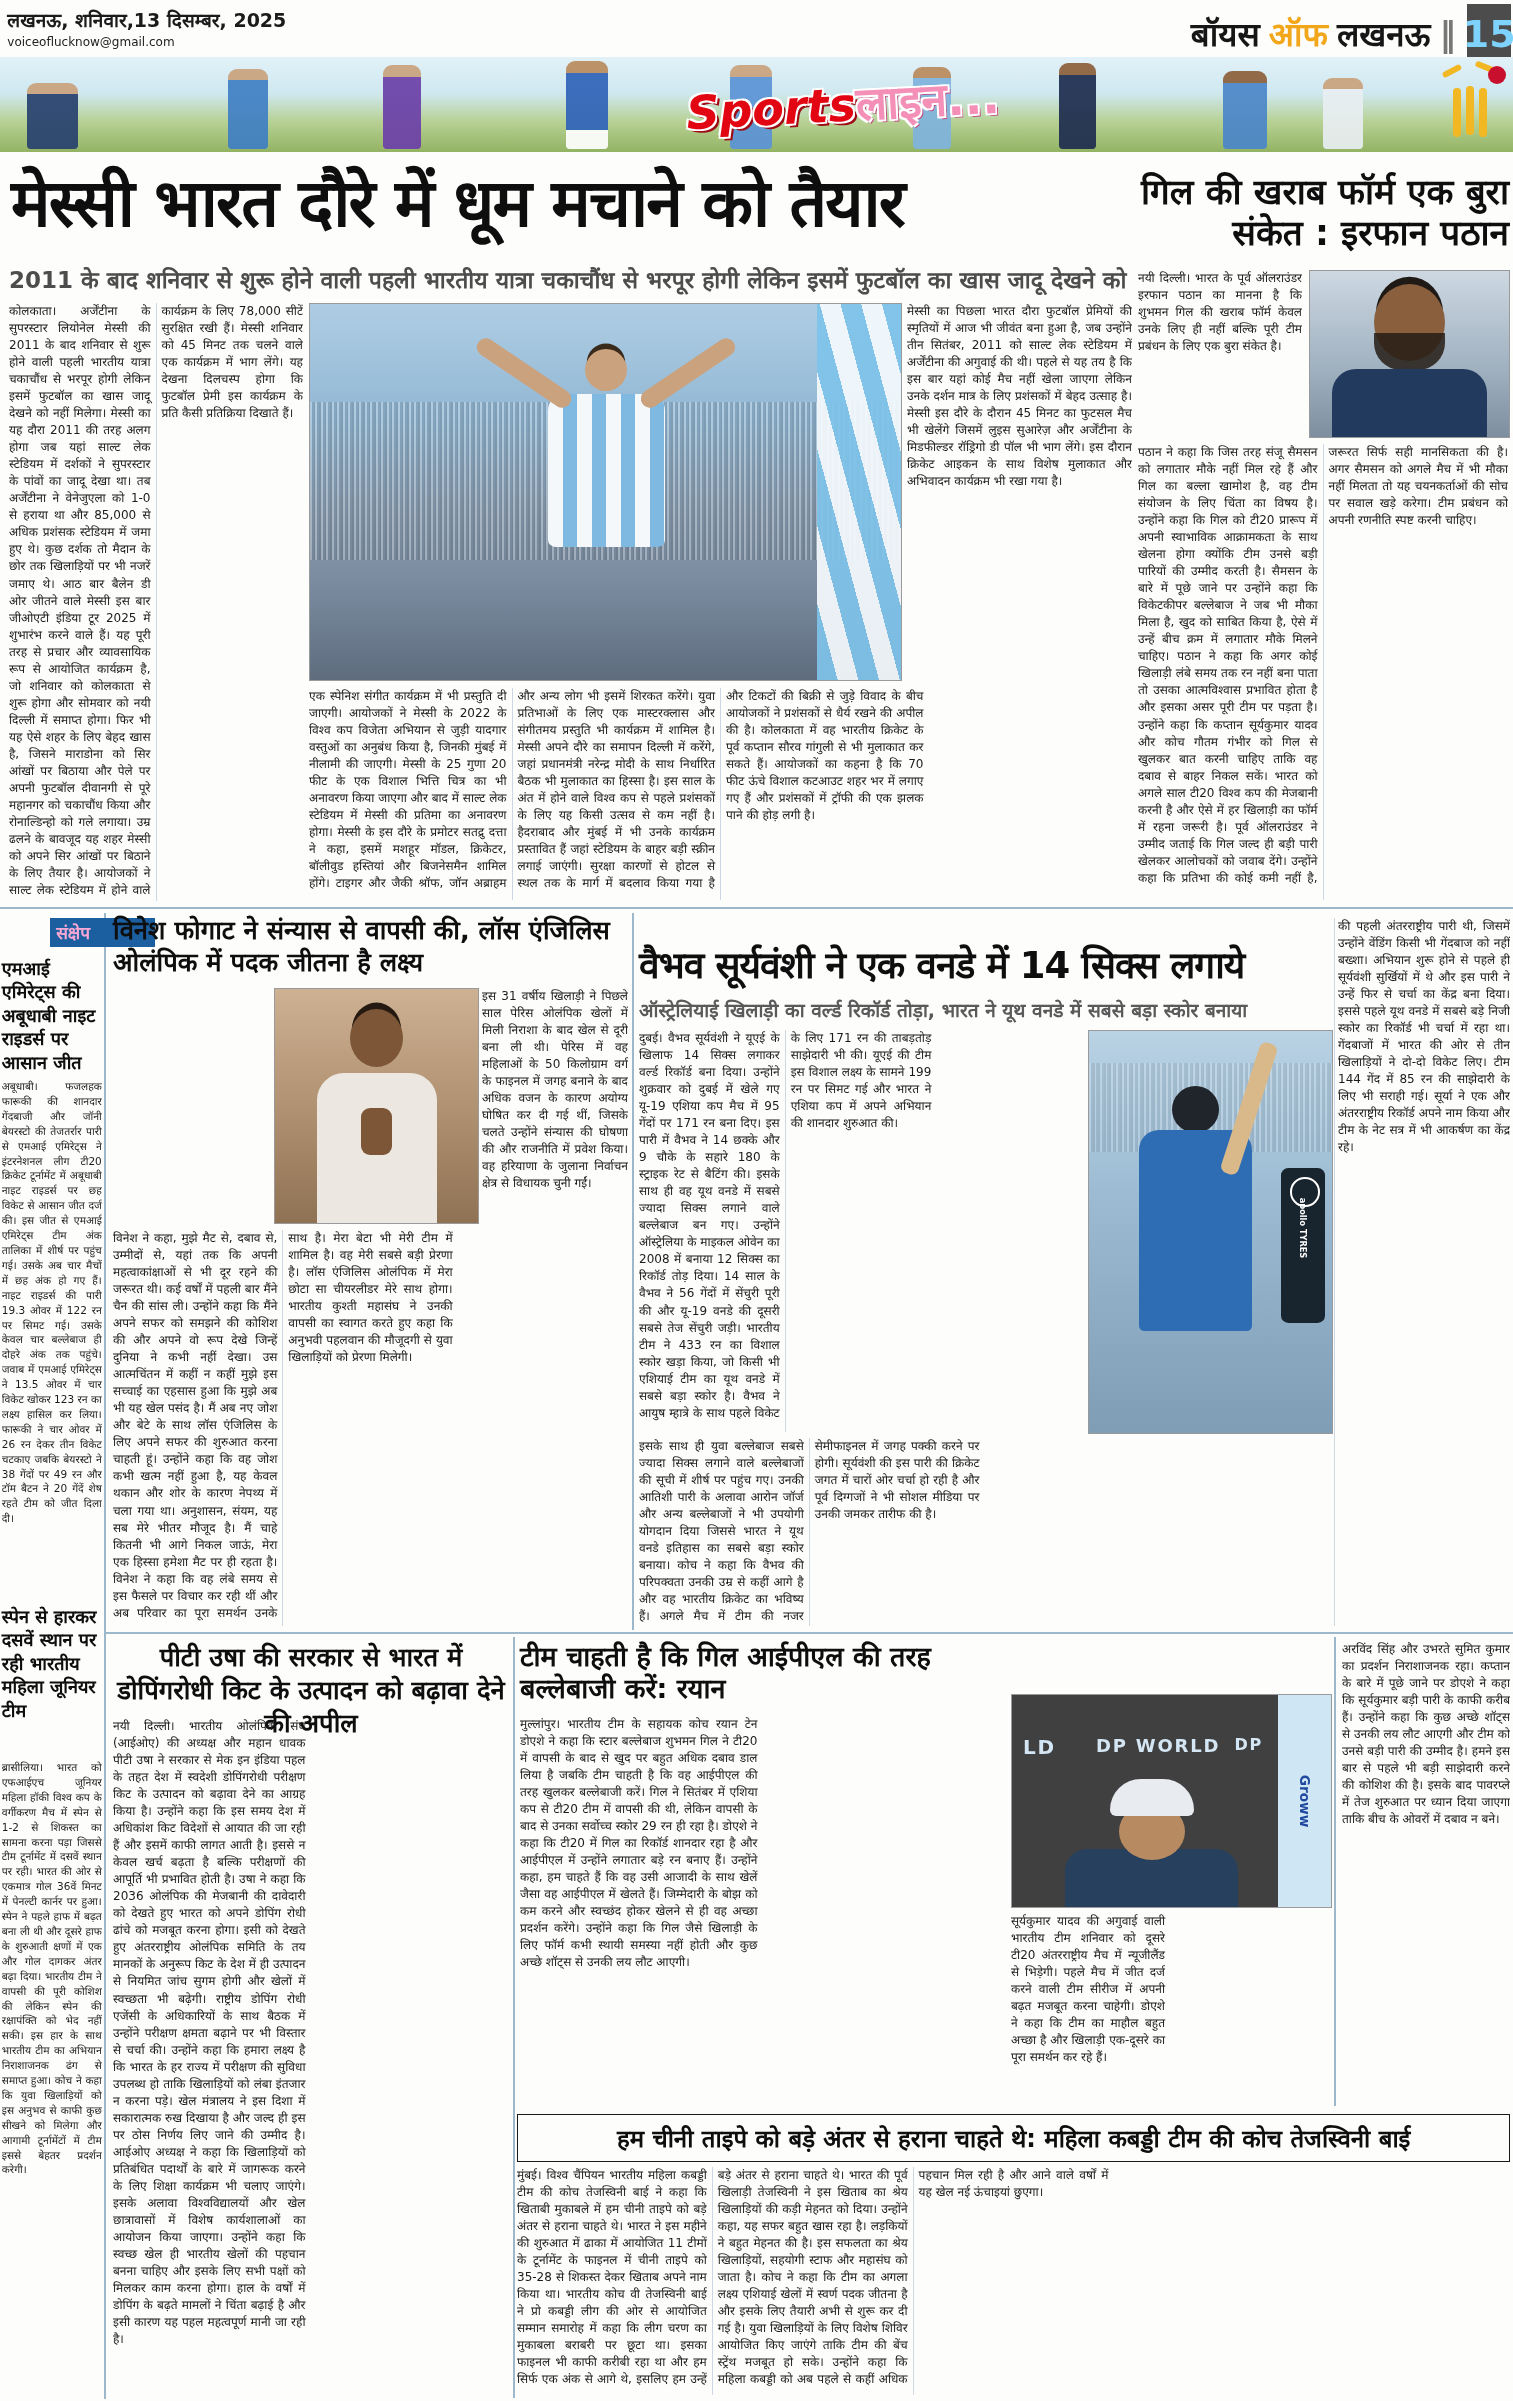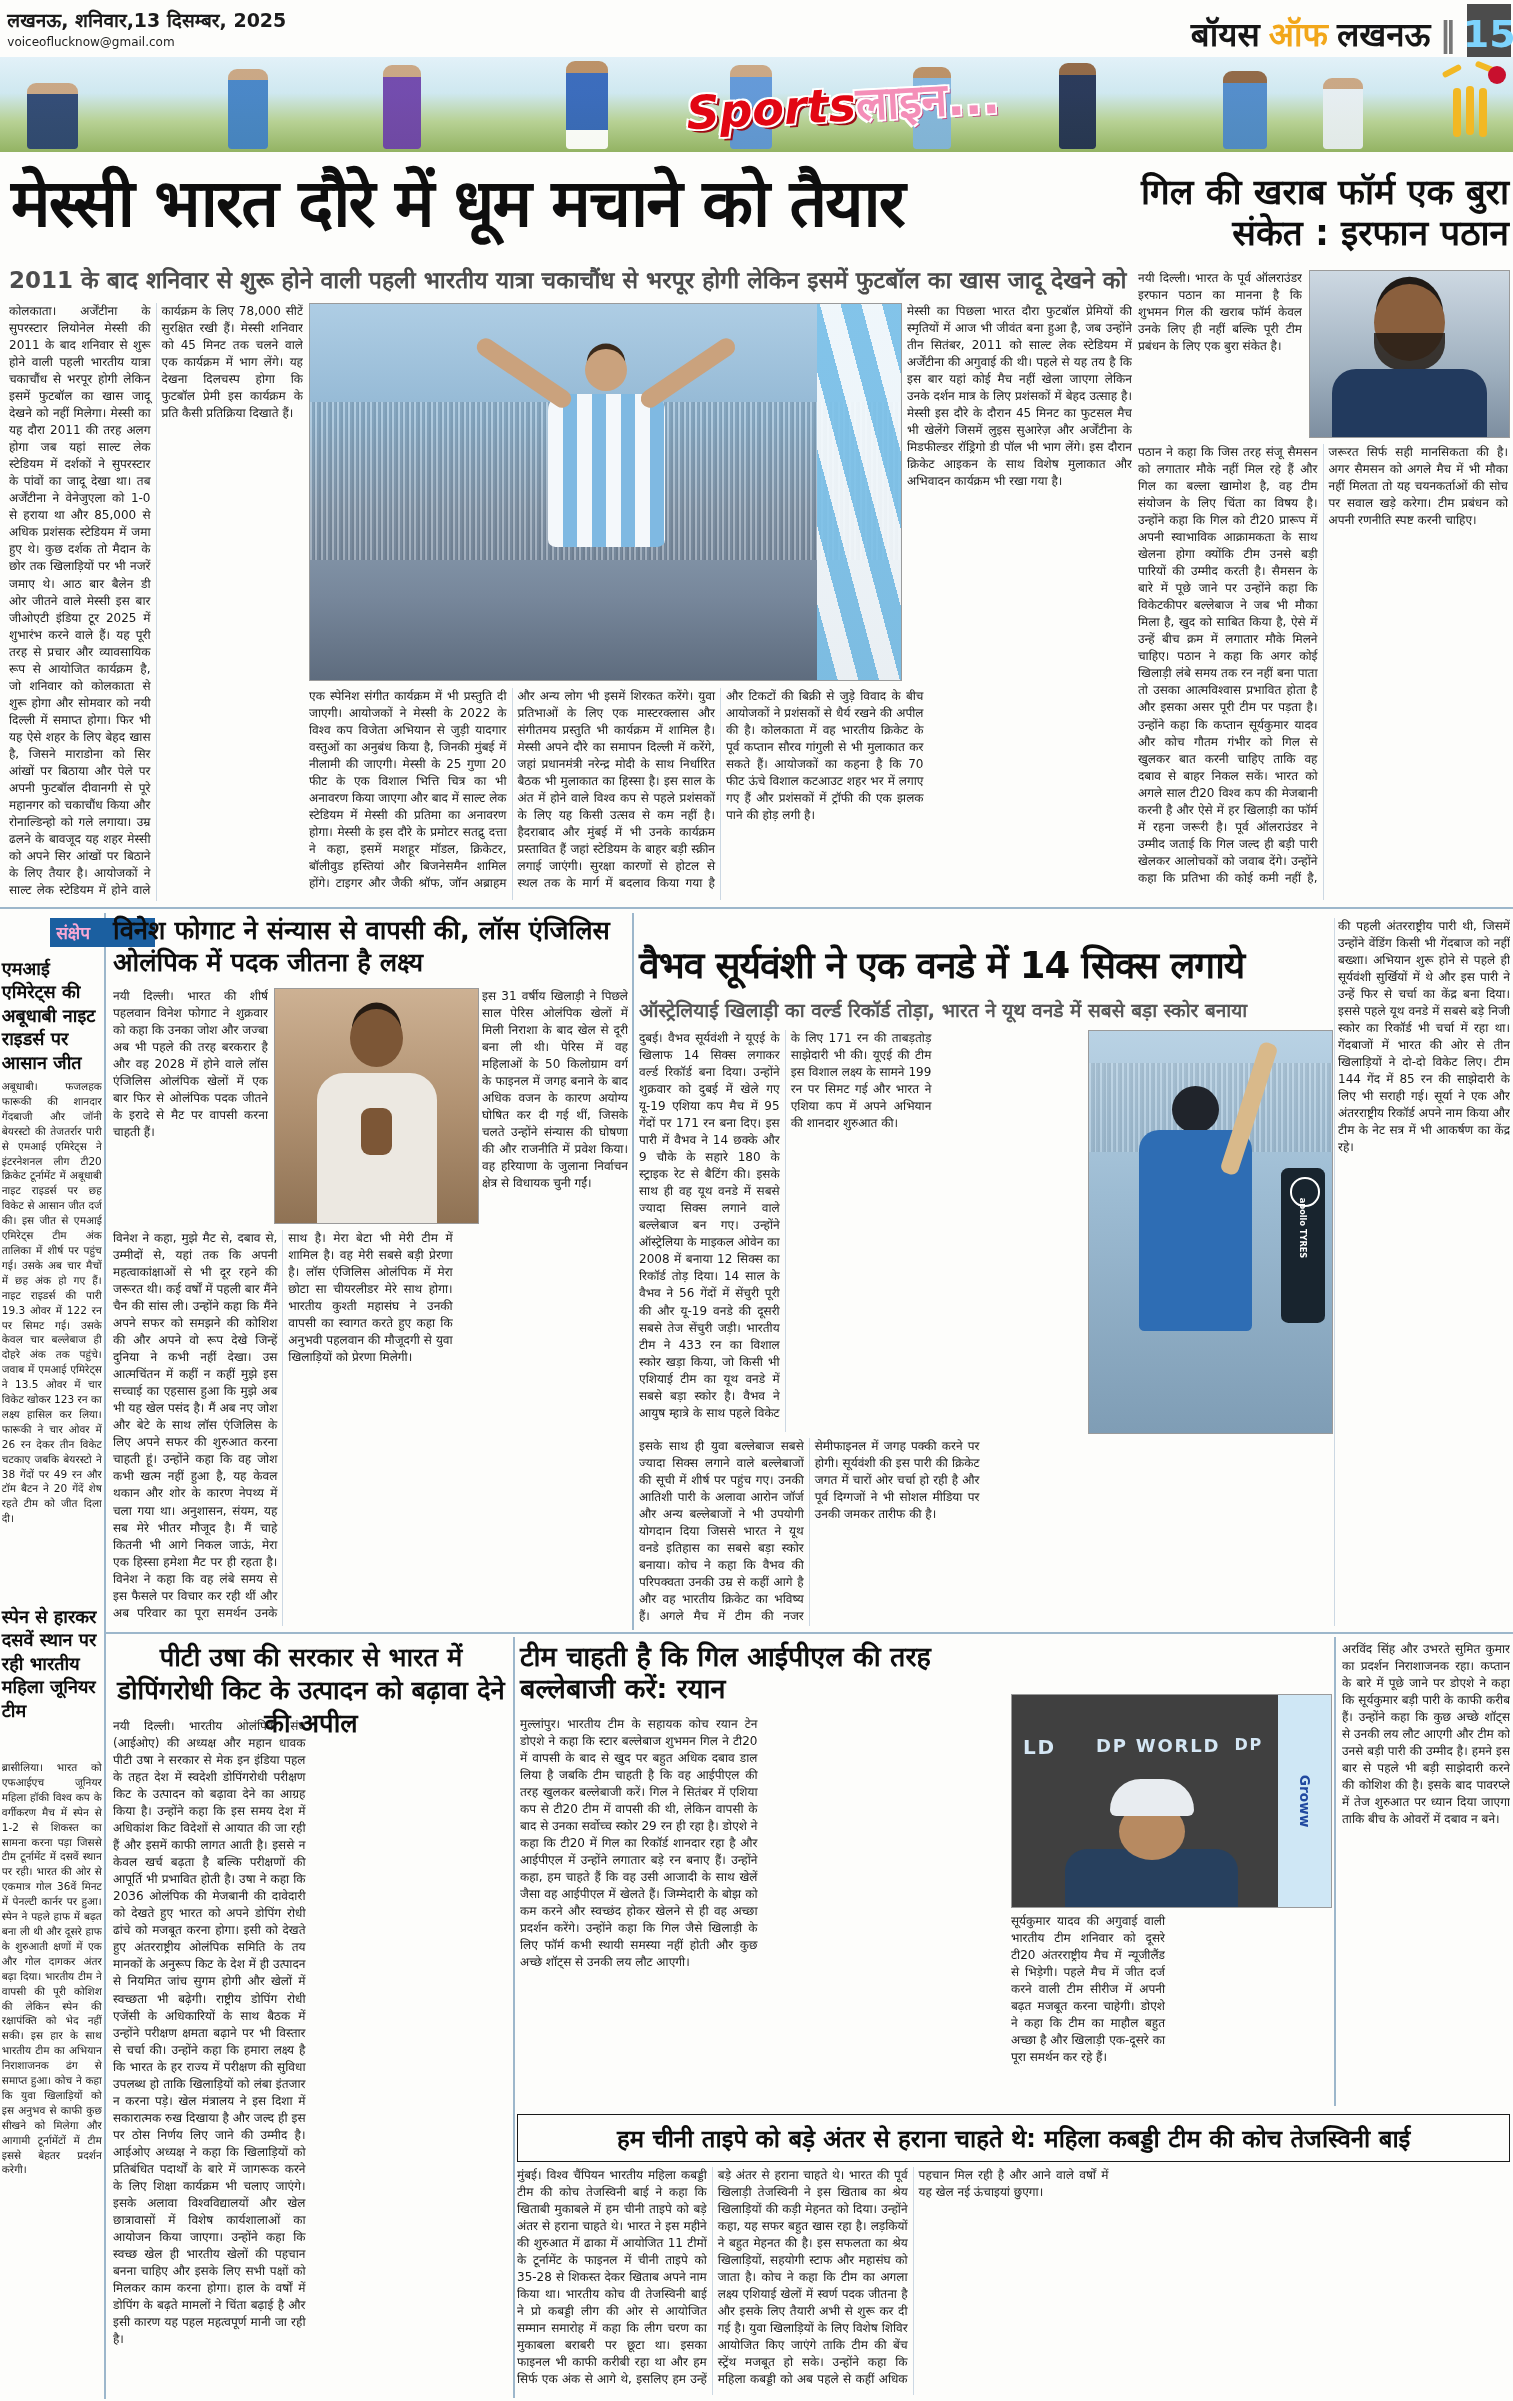--- a/index.html
+++ b/index.html
@@ -118,21 +118,20 @@
   <div class="rule" style="left:1334px;top:918px;width:0.9px;height:708px;background:#ccd8e3;"></div>
   <div class="rule" style="left:1334px;top:1637px;width:1.8px;height:469px;"></div>
 
   <div class="abs brief-label" style="left:1.8px;top:918px;width:99px;height:29px;">संक्षेप</div>
   <div class="abs brief-head" style="left:1.8px;top:957px;width:100px;">एमआई एमिरेट्स की अबूधाबी नाइट राइडर्स पर आसान जीत</div>
   <div class="abs brief-body" style="left:1.8px;top:1079px;width:100px;height:517px;">अबूधाबी। फजलहक फारूकी की शानदार गेंदबाजी और जॉनी बेयरस्टो की तेजतर्रार पारी से एमआई एमिरेट्स ने इंटरनेशनल लीग टी20 क्रिकेट टूर्नामेंट में अबूधाबी नाइट राइडर्स पर छह विकेट से आसान जीत दर्ज की। इस जीत से एमआई एमिरेट्स टीम अंक तालिका में शीर्ष पर पहुंच गई। उसके अब चार मैचों में छह अंक हो गए हैं। नाइट राइडर्स की पारी 19.3 ओवर में 122 रन पर सिमट गई। उसके केवल चार बल्लेबाज ही दोहरे अंक तक पहुंचे। जवाब में एमआई एमिरेट्स ने 13.5 ओवर में चार विकेट खोकर 123 रन का लक्ष्य हासिल कर लिया। फारूकी ने चार ओवर में 26 रन देकर तीन विकेट चटकाए जबकि बेयरस्टो ने 38 गेंदों पर 49 रन और टॉम बैटन ने 20 गेंदें शेष रहते टीम को जीत दिला दी।</div>
   <div class="abs brief-head" style="left:1.8px;top:1605px;width:100px;">स्पेन से हारकर दसवें स्थान पर रही भारतीय महिला जूनियर टीम</div>
   <div class="abs brief-body" style="left:1.8px;top:1760px;width:100px;height:633px;">ब्रासीलिया। भारत को एफआईएच जूनियर महिला हॉकी विश्व कप के वर्गीकरण मैच में स्पेन से 1-2 से शिकस्त का सामना करना पड़ा जिससे टीम टूर्नामेंट में दसवें स्थान पर रही। भारत की ओर से एकमात्र गोल 36वें मिनट में पेनल्टी कार्नर पर हुआ। स्पेन ने पहले हाफ में बढ़त बना ली थी और दूसरे हाफ के शुरुआती क्षणों में एक और गोल दागकर अंतर बढ़ा दिया। भारतीय टीम ने वापसी की पूरी कोशिश की लेकिन स्पेन की रक्षापंक्ति को भेद नहीं सकी। इस हार के साथ भारतीय टीम का अभियान निराशाजनक ढंग से समाप्त हुआ। कोच ने कहा कि युवा खिलाड़ियों को इस अनुभव से काफी कुछ सीखने को मिलेगा और आगामी टूर्नामेंटों में टीम इससे बेहतर प्रदर्शन करेगी।</div>
 
   <div class="abs headline" style="left:113px;top:915px;width:515px;font-size:25.6px;line-height:1.24;">विनेश फोगाट ने संन्यास से वापसी की, लॉस एंजिलिस ओलंपिक में पदक जीतना है लक्ष्य</div>
-  <div class="abs body-txt" style="left:113px;top:988px;width:155px;height:234px;">नयी दिल्ली। भारत की शीर्ष पहलवान विनेश फोगाट ने शुक्रवार को कहा कि उनका जोश और जज्बा अब भी पहले की तरह बरकरार है और वह 2028 में होने वाले लॉस एंजिलिस ओलंपिक खेलों में एक बार फिर से ओलंपिक पदक जीतने के इरादे से मैट पर वापसी करना चाहती हैं।</div>
   <div class="photo" style="left:274px;top:988px;width:203px;height:234px;background:linear-gradient(180deg,#cdb193,#b19272 50%,#8f7254);">
     <div class="circle" style="left:50%;top:20px;width:53px;height:58px;margin-left:-26.5px;background:#7c5636;box-shadow:0 -8.2px 0 -1.8px #241a12;"></div>
     <div class="torso" style="left:50%;top:84px;width:120px;height:150px;margin-left:-60px;background:#ece8e1;border-radius:27px 27px 0 0;"></div>
     <div class="torso" style="left:50%;top:119px;width:31px;height:47px;margin-left:-15.5px;background:#7c5636;border-radius:9px;"></div>
   </div>
   <div class="abs body-txt" style="left:482px;top:988px;width:146px;height:234px;">इस 31 वर्षीय खिलाड़ी ने पिछले साल पेरिस ओलंपिक खेलों में मिली निराशा के बाद खेल से दूरी बना ली थी। पेरिस में वह महिलाओं के 50 किलोग्राम वर्ग के फाइनल में जगह बनाने के बाद अधिक वजन के कारण अयोग्य घोषित कर दी गई थीं, जिसके चलते उन्होंने संन्यास की घोषणा की और राजनीति में प्रवेश किया। वह हरियाणा के जुलाना निर्वाचन क्षेत्र से विधायक चुनी गईं।</div>
   <div class="abs body-txt" style="left:113px;top:1230px;width:515px;height:396px;column-count:3;">विनेश ने कहा, मुझे मैट से, दबाव से, उम्मीदों से, यहां तक कि अपनी महत्वाकांक्षाओं से भी दूर रहने की जरूरत थी। कई वर्षों में पहली बार मैंने चैन की सांस ली। उन्होंने कहा कि मैंने अपने सफर को समझने की कोशिश की और अपने वो रूप देखे जिन्हें दुनिया ने कभी नहीं देखा। उस आत्मचिंतन में कहीं न कहीं मुझे इस सच्चाई का एहसास हुआ कि मुझे अब भी यह खेल पसंद है। मैं अब नए जोश और बेटे के साथ लॉस एंजिलिस के लिए अपने सफर की शुरुआत करना चाहती हूं। उन्होंने कहा कि वह जोश कभी खत्म नहीं हुआ है, यह केवल थकान और शोर के कारण नेपथ्य में चला गया था। अनुशासन, संयम, यह सब मेरे भीतर मौजूद है। मैं चाहे कितनी भी आगे निकल जाऊं, मेरा एक हिस्सा हमेशा मैट पर ही रहता है। विनेश ने कहा कि वह लंबे समय से इस फैसले पर विचार कर रही थीं और अब परिवार का पूरा समर्थन उनके साथ है। मेरा बेटा भी मेरी टीम में शामिल है। वह मेरी सबसे बड़ी प्रेरणा है। लॉस एंजिलिस ओलंपिक में मेरा छोटा सा चीयरलीडर मेरे साथ होगा। भारतीय कुश्ती महासंघ ने उनकी वापसी का स्वागत करते हुए कहा कि अनुभवी पहलवान की मौजूदगी से युवा खिलाड़ियों को प्रेरणा मिलेगी।</div>
 
   <div class="abs headline" style="left:639px;top:938px;width:690px;font-size:37px;letter-spacing:-0.9px;white-space:nowrap;">वैभव सूर्यवंशी ने एक वनडे में 14 सिक्स लगाये</div>
   <div class="abs" style="left:639px;top:997px;width:692px;font-size:19px;font-weight:700;color:#5a5a5a;white-space:nowrap;overflow:hidden;">ऑस्ट्रेलियाई खिलाड़ी का वर्ल्ड रिकॉर्ड तोड़ा, भारत ने यूथ वनडे में सबसे बड़ा स्कोर बनाया</div>

